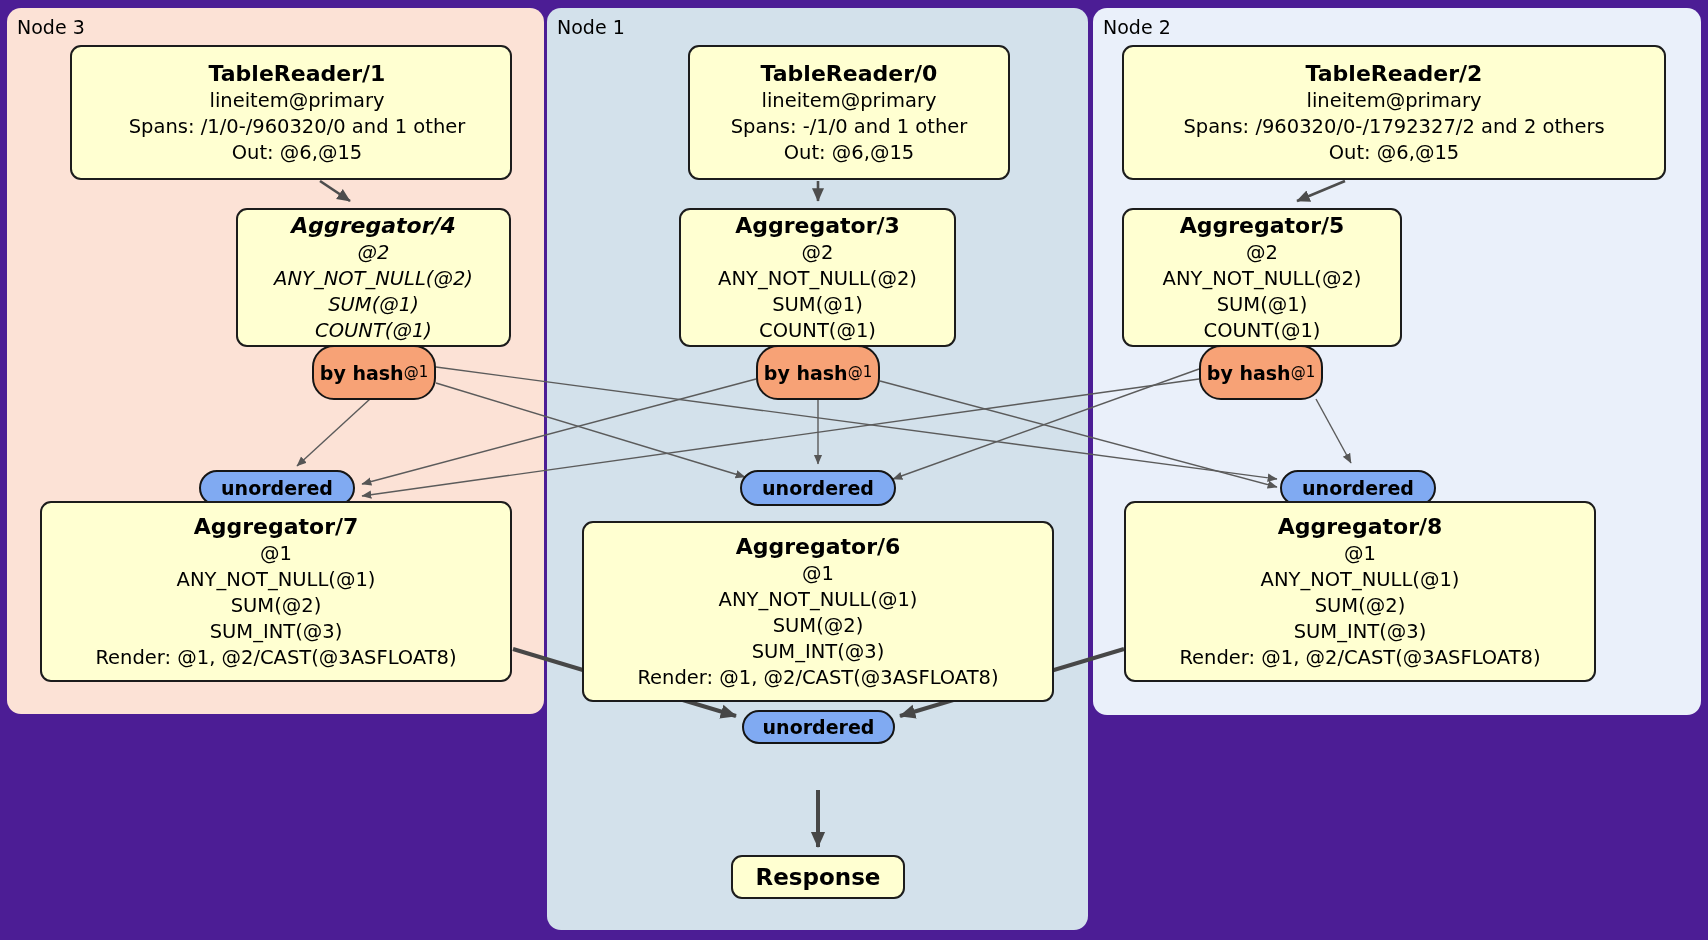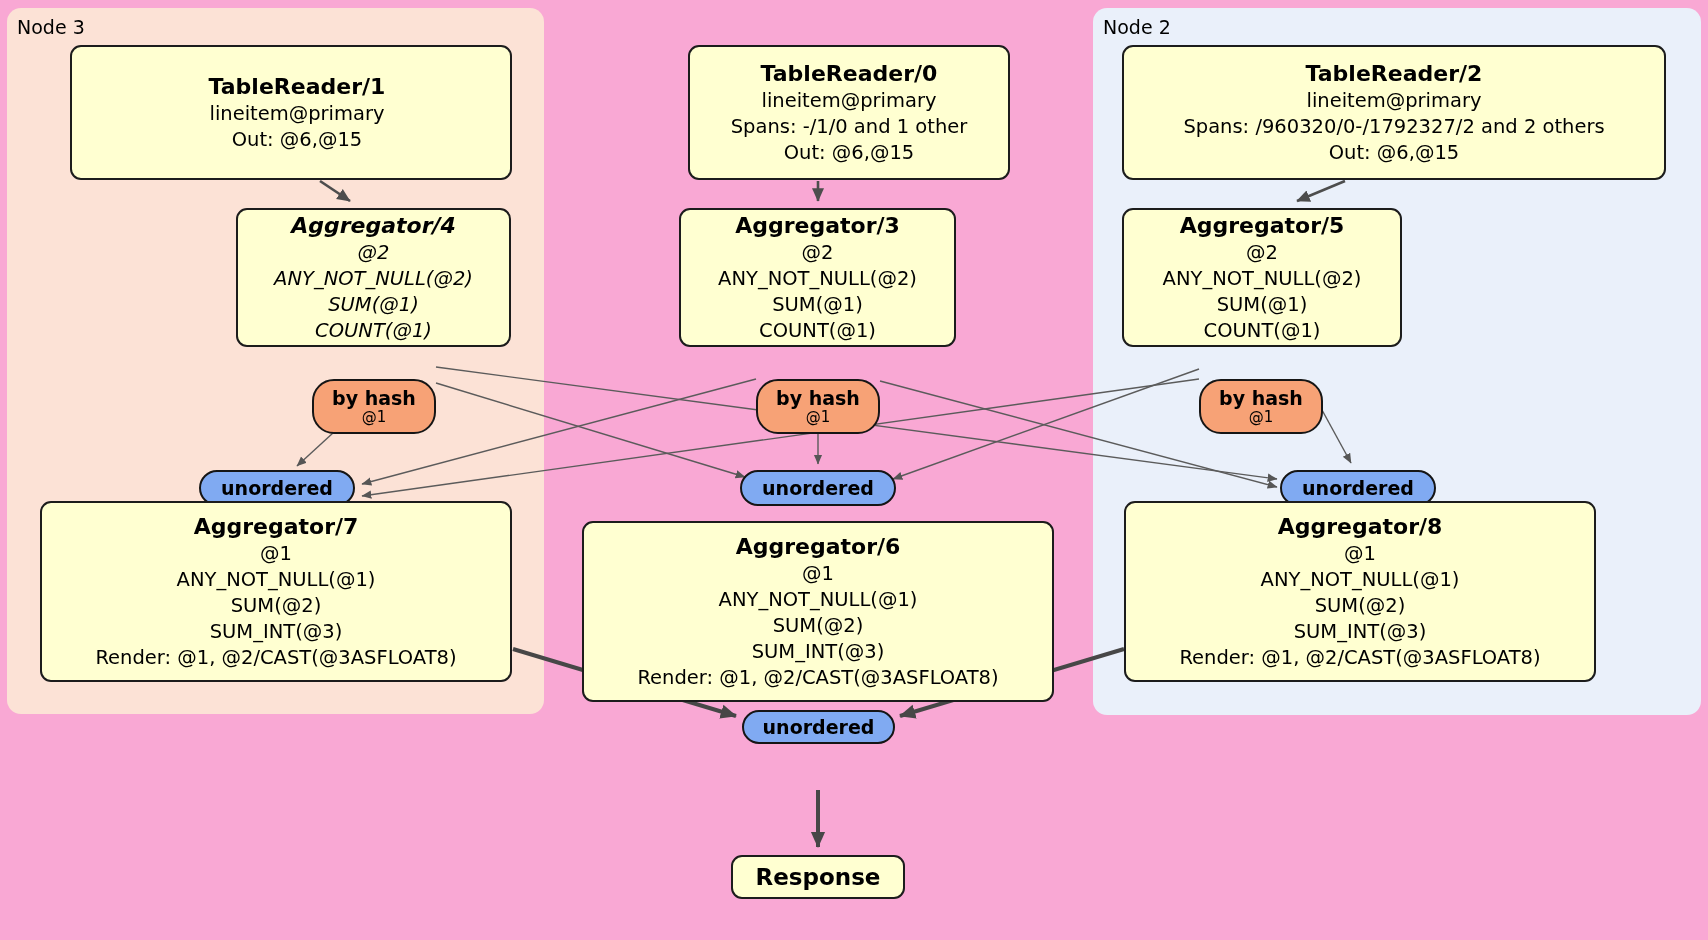--- a/index.html
+++ b/index.html
@@ -1,50 +1,53 @@
 <!DOCTYPE html>
 <html><head>
 <meta charset="utf-8">
 <style>
   html,body{margin:0;padding:0;background:#ffffff;}
   .canvas{
-    position:relative;width:1708px;height:940px;background:#f9a8d4;
+    position:relative;width:1708px;height:940px;background:#4c1d95;
     font-family:"DejaVu Sans","Liberation Sans",sans-serif;color:#000;overflow:hidden;
   }
   .region{position:absolute;border-radius:14px;}
   .region-label{position:absolute;top:8px;left:10px;font-size:19px;color:#000;}
   .edges{position:absolute;left:0;top:0;width:1708px;height:940px;}
   .node-box{
     position:absolute;background:#ffffd1;border:2px solid #1c1c1c;border-radius:11px;
     display:flex;flex-direction:column;align-items:center;justify-content:center;
     text-align:center;box-sizing:border-box;
   }
   .node-title{font-weight:bold;font-size:22px;line-height:29px;white-space:nowrap;}
   .node-line{font-size:19.5px;line-height:26px;white-space:nowrap;}
   .router{
     position:absolute;background:#f7a276;border:2px solid #151515;border-radius:22px;
-    display:flex;flex-direction:column;align-items:center;justify-content:center;
-    text-align:center;box-sizing:border-box;margin-top:34px;
+    display:flex;flex-direction:row;align-items:center;justify-content:center;
+    text-align:center;box-sizing:border-box;
   }
   .router-label{font-weight:bold;font-size:19px;line-height:22px;}
   .router-sub{font-size:15px;line-height:17px;}
   .sync{
     position:absolute;background:#80aaf2;border:2px solid #151515;border-radius:19px;
     display:flex;align-items:center;justify-content:center;
     font-weight:bold;font-size:19px;box-sizing:border-box;
   }
   .terminal-title{font-weight:bold;font-size:23px;}
 </style>
 </head>
 <body>
 
 <div class="canvas">
 
   <div class="region" style="left:7px;top:8px;width:537px;height:706px;background:#fce2d6;">
     <span class="region-label">Node 3</span>
+  </div>
+  <div class="region" style="left:547px;top:8px;width:541px;height:922px;background:#d3e1eb;">
+    <span class="region-label">Node 1</span>
   </div>
   <div class="region" style="left:1093px;top:8px;width:608px;height:707px;background:#eaf0fa;">
     <span class="region-label">Node 2</span>
   </div>
 
   <svg class="edges" viewBox="0 0 1708 940">
     <defs>
       <marker id="arr-thin" viewBox="0 0 10 10" refX="8.5" refY="5" markerWidth="11" markerHeight="11" markerUnits="userSpaceOnUse" orient="auto">
         <path d="M0,1.2 L9,5 L0,8.8 z" fill="#565656"></path>
       </marker>
@@ -78,20 +81,21 @@
       <line x1="513" y1="649" x2="736" y2="716" marker-end="url(#arr-thick)"></line>
       <line x1="818" y1="684" x2="818" y2="701" marker-end="url(#arr-thick)"></line>
       <line x1="1124" y1="649" x2="900" y2="716" marker-end="url(#arr-thick)"></line>
       <line x1="818" y1="790" x2="818" y2="847" marker-end="url(#arr-thick)"></line>
     </g>
   </svg>
 
   <div class="node-box" style="left:70px;top:45px;width:442px;height:135px;padding-left:12px;">
     <div class="node-title">TableReader/1</div>
     <div class="node-line">lineitem@primary</div>
+    <div class="node-line">Spans: /1/0-/960320/0 and 1 other</div>
     <div class="node-line">Out: @6,@15</div>
   </div>
   <div class="node-box" style="left:658px;top:45px;width:322px;height:135px;margin-left:30px;">
     <div class="node-title">TableReader/0</div>
     <div class="node-line">lineitem@primary</div>
     <div class="node-line">Spans: -/1/0 and 1 other</div>
     <div class="node-line">Out: @6,@15</div>
   </div>
   <div class="node-box" style="left:1122px;top:45px;width:544px;height:135px;text-align:right;">
     <div class="node-title">TableReader/2</div>

